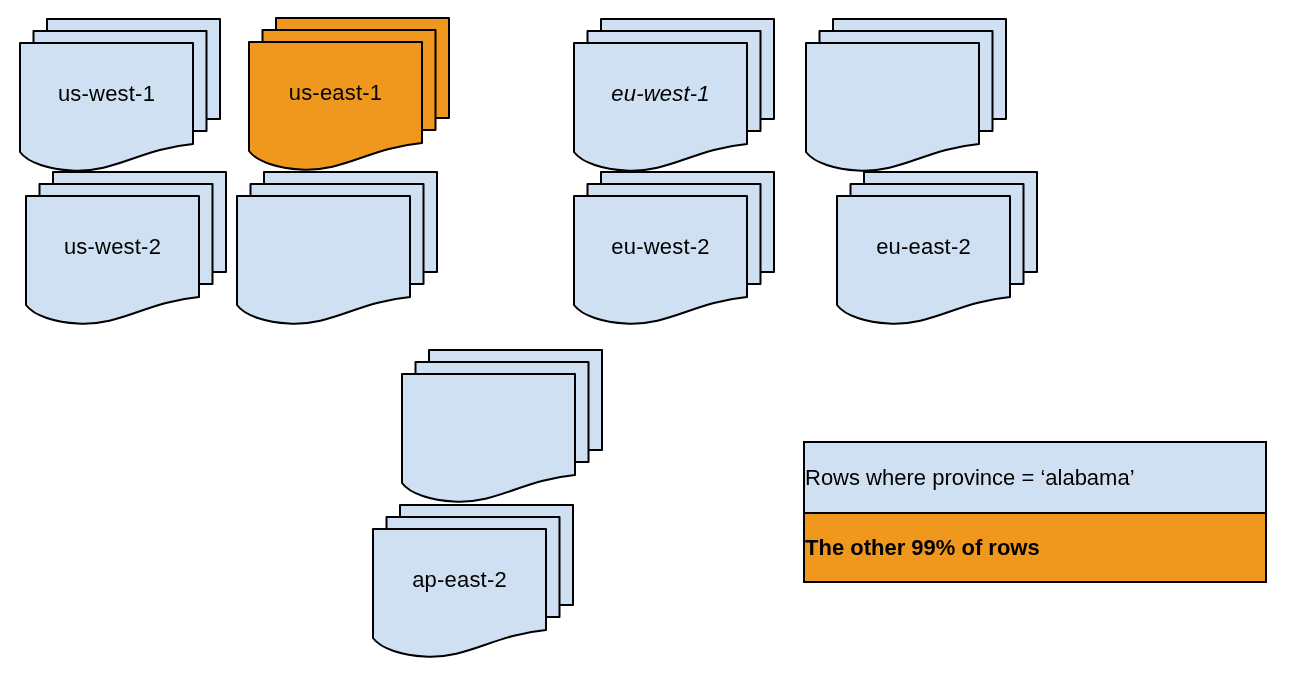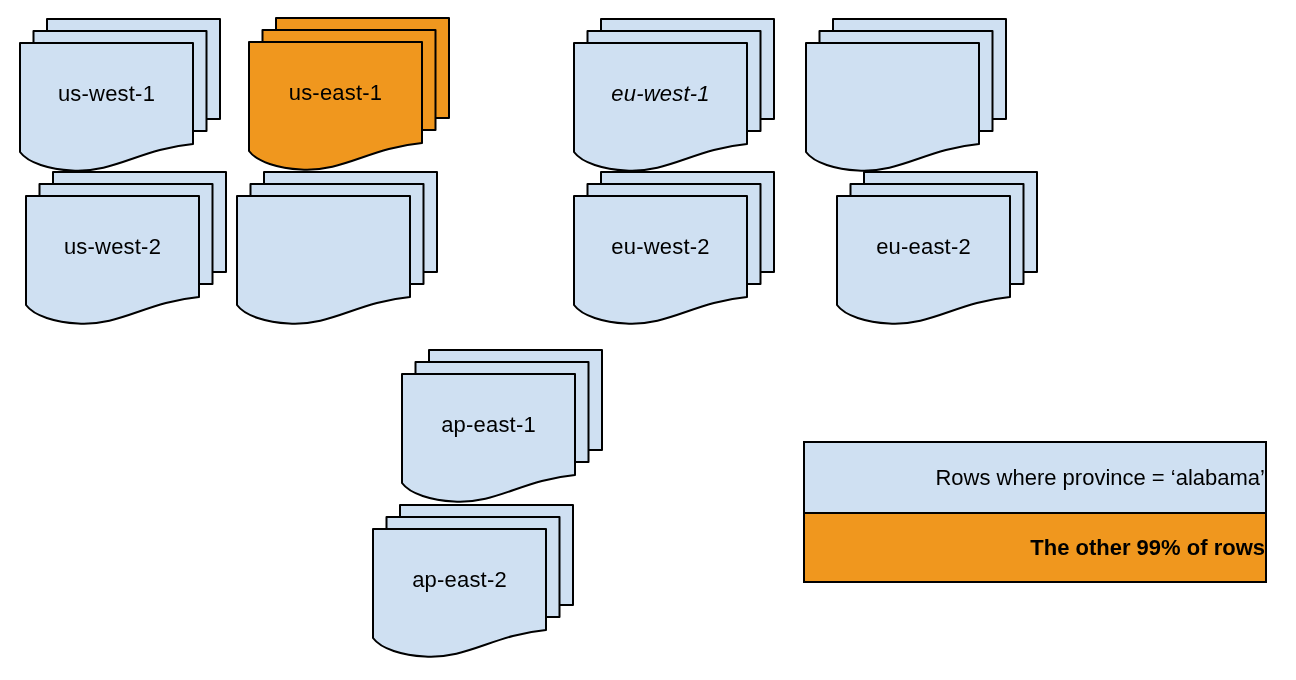--- a/index.html
+++ b/index.html
@@ -63,21 +63,21 @@
     width: 464px;
     height: 142px;
     border: 2px solid var(--stroke-color, #000);
     box-sizing: border-box;
     background: #ffffff;
   }
   .legend-row {
     height: 69px;
     display: flex;
     align-items: center;
-    justify-content: flex-end;
+    justify-content: flex-start;
     font-size: 22px;
     box-sizing: border-box;
   }
   .legend-row.region {
     background: var(--region-fill, #cfe0f2);
   }
   .legend-row.highlight {
     background: var(--highlight-fill, #f0971e);
     border-top: 2px solid var(--stroke-color, #000);
     font-weight: bold;
@@ -155,21 +155,20 @@
     <svg width="204" height="156" viewBox="0 0 204 156">
         <use href="#doc-stack-shape"></use>
       </svg>
     <div class="label">eu-east-2</div>
   </div>
 
   <div class="stack" style="left:401px; top:349px;">
     <svg width="204" height="156" viewBox="0 0 204 156">
         <use href="#doc-stack-shape"></use>
       </svg>
-    <div class="label">ap-east-1</div>
   </div>
 
   <div class="stack" style="left:372px; top:504px;">
     <svg width="204" height="156" viewBox="0 0 204 156">
         <use href="#doc-stack-shape"></use>
       </svg>
     <div class="label">ap-east-2</div>
   </div>
 
   <div class="legend">

